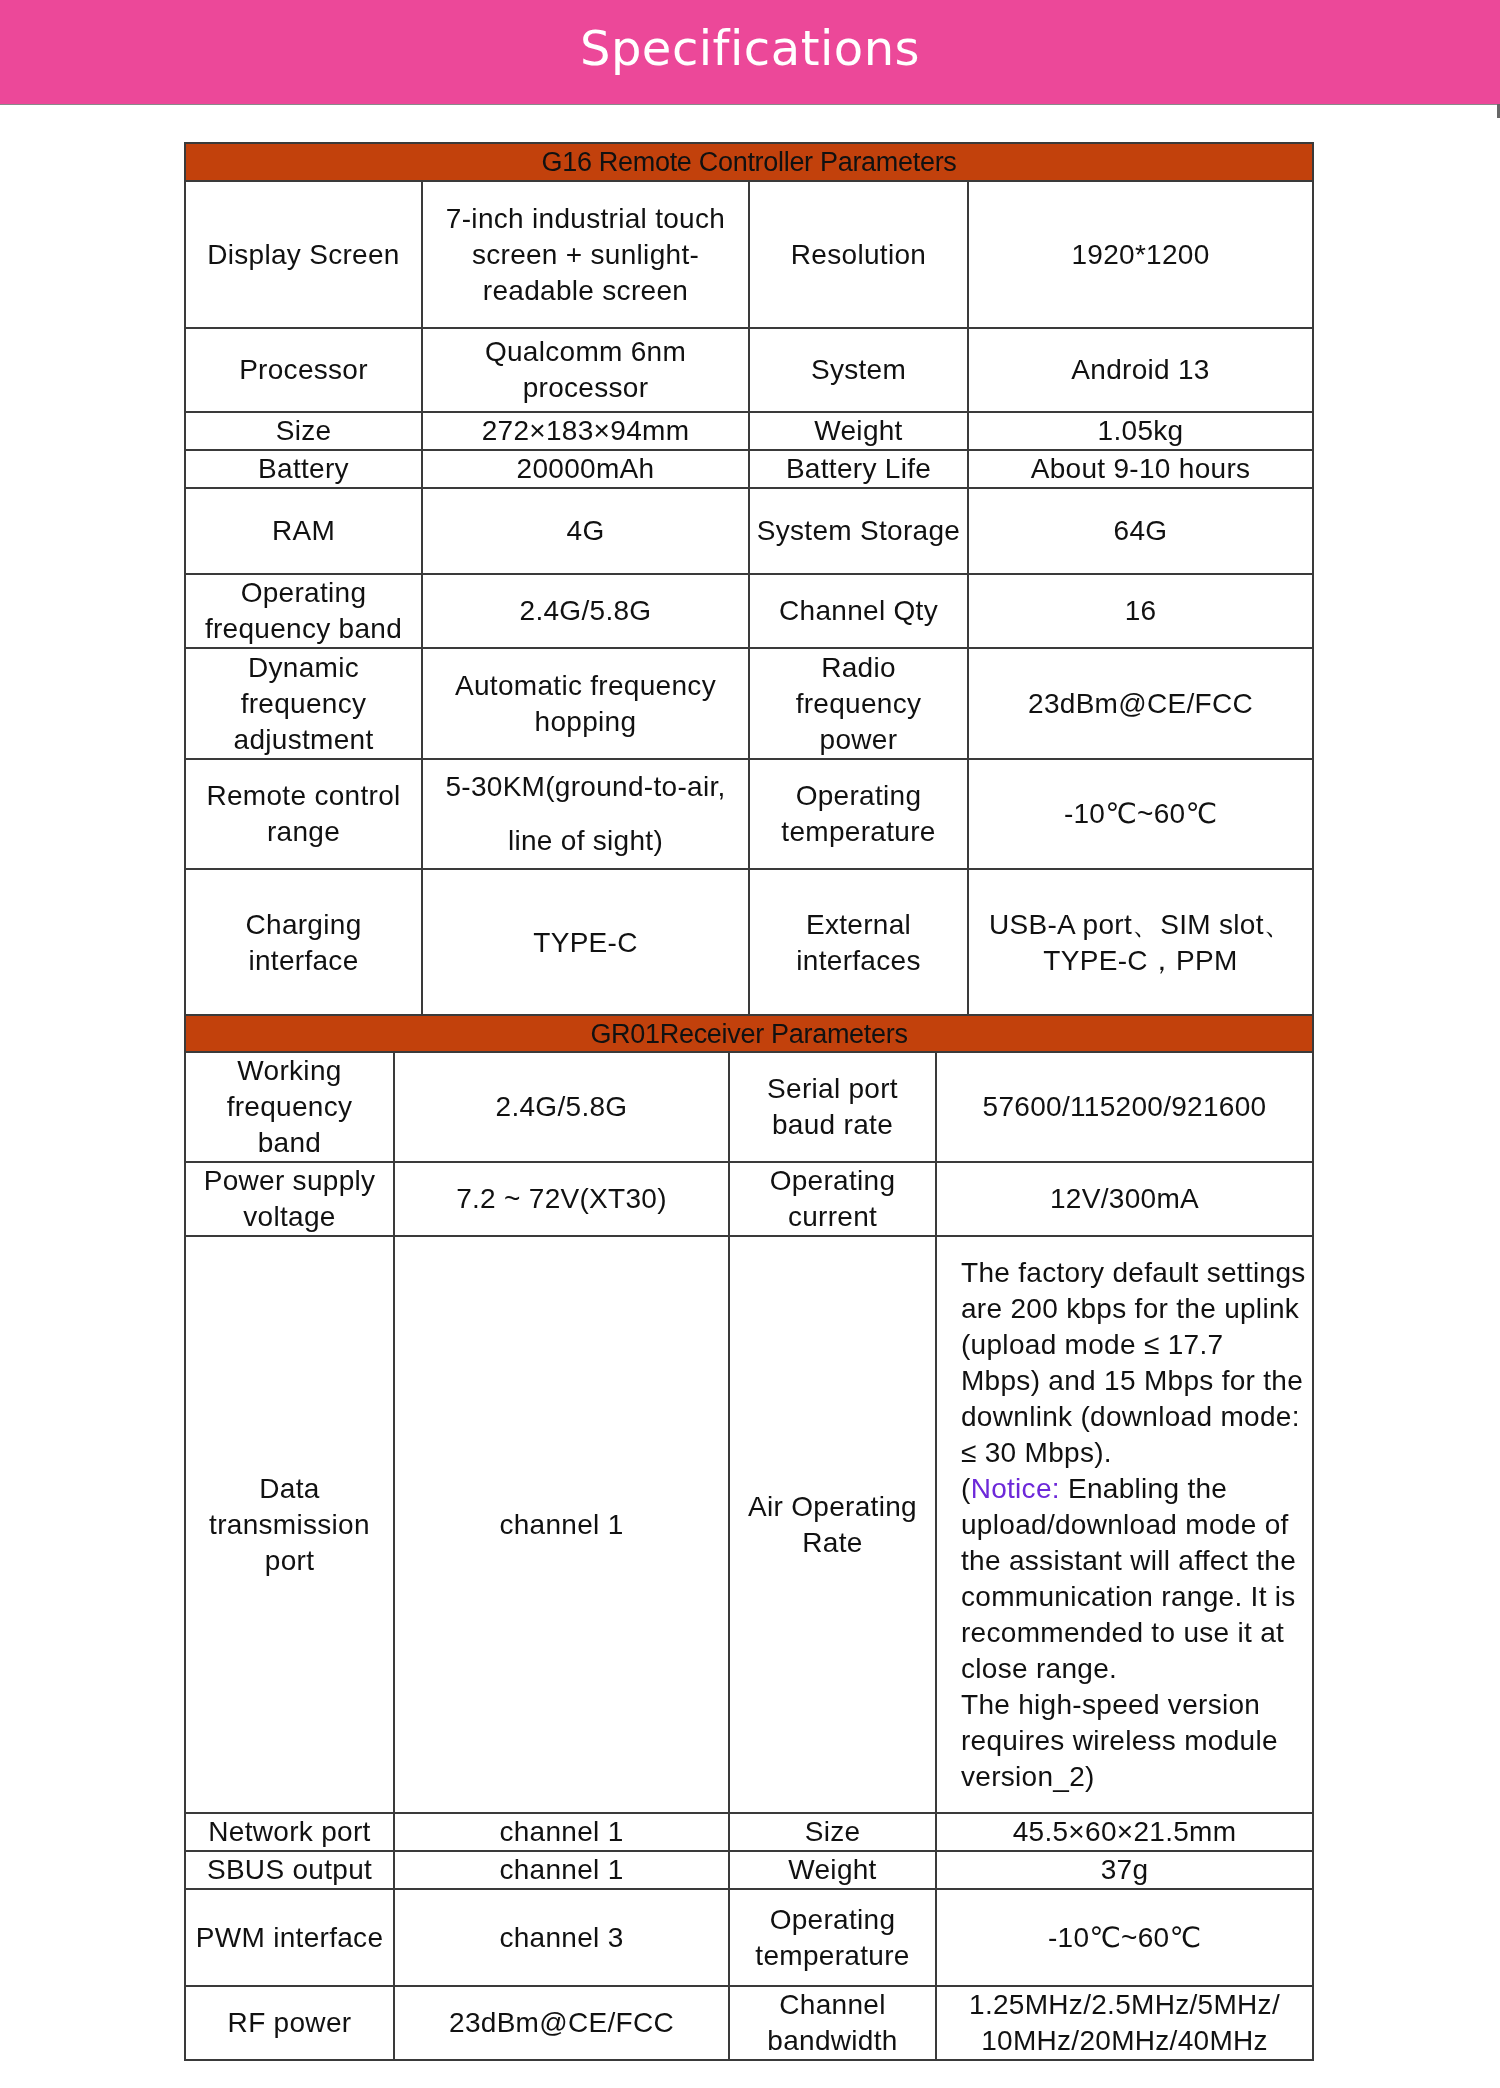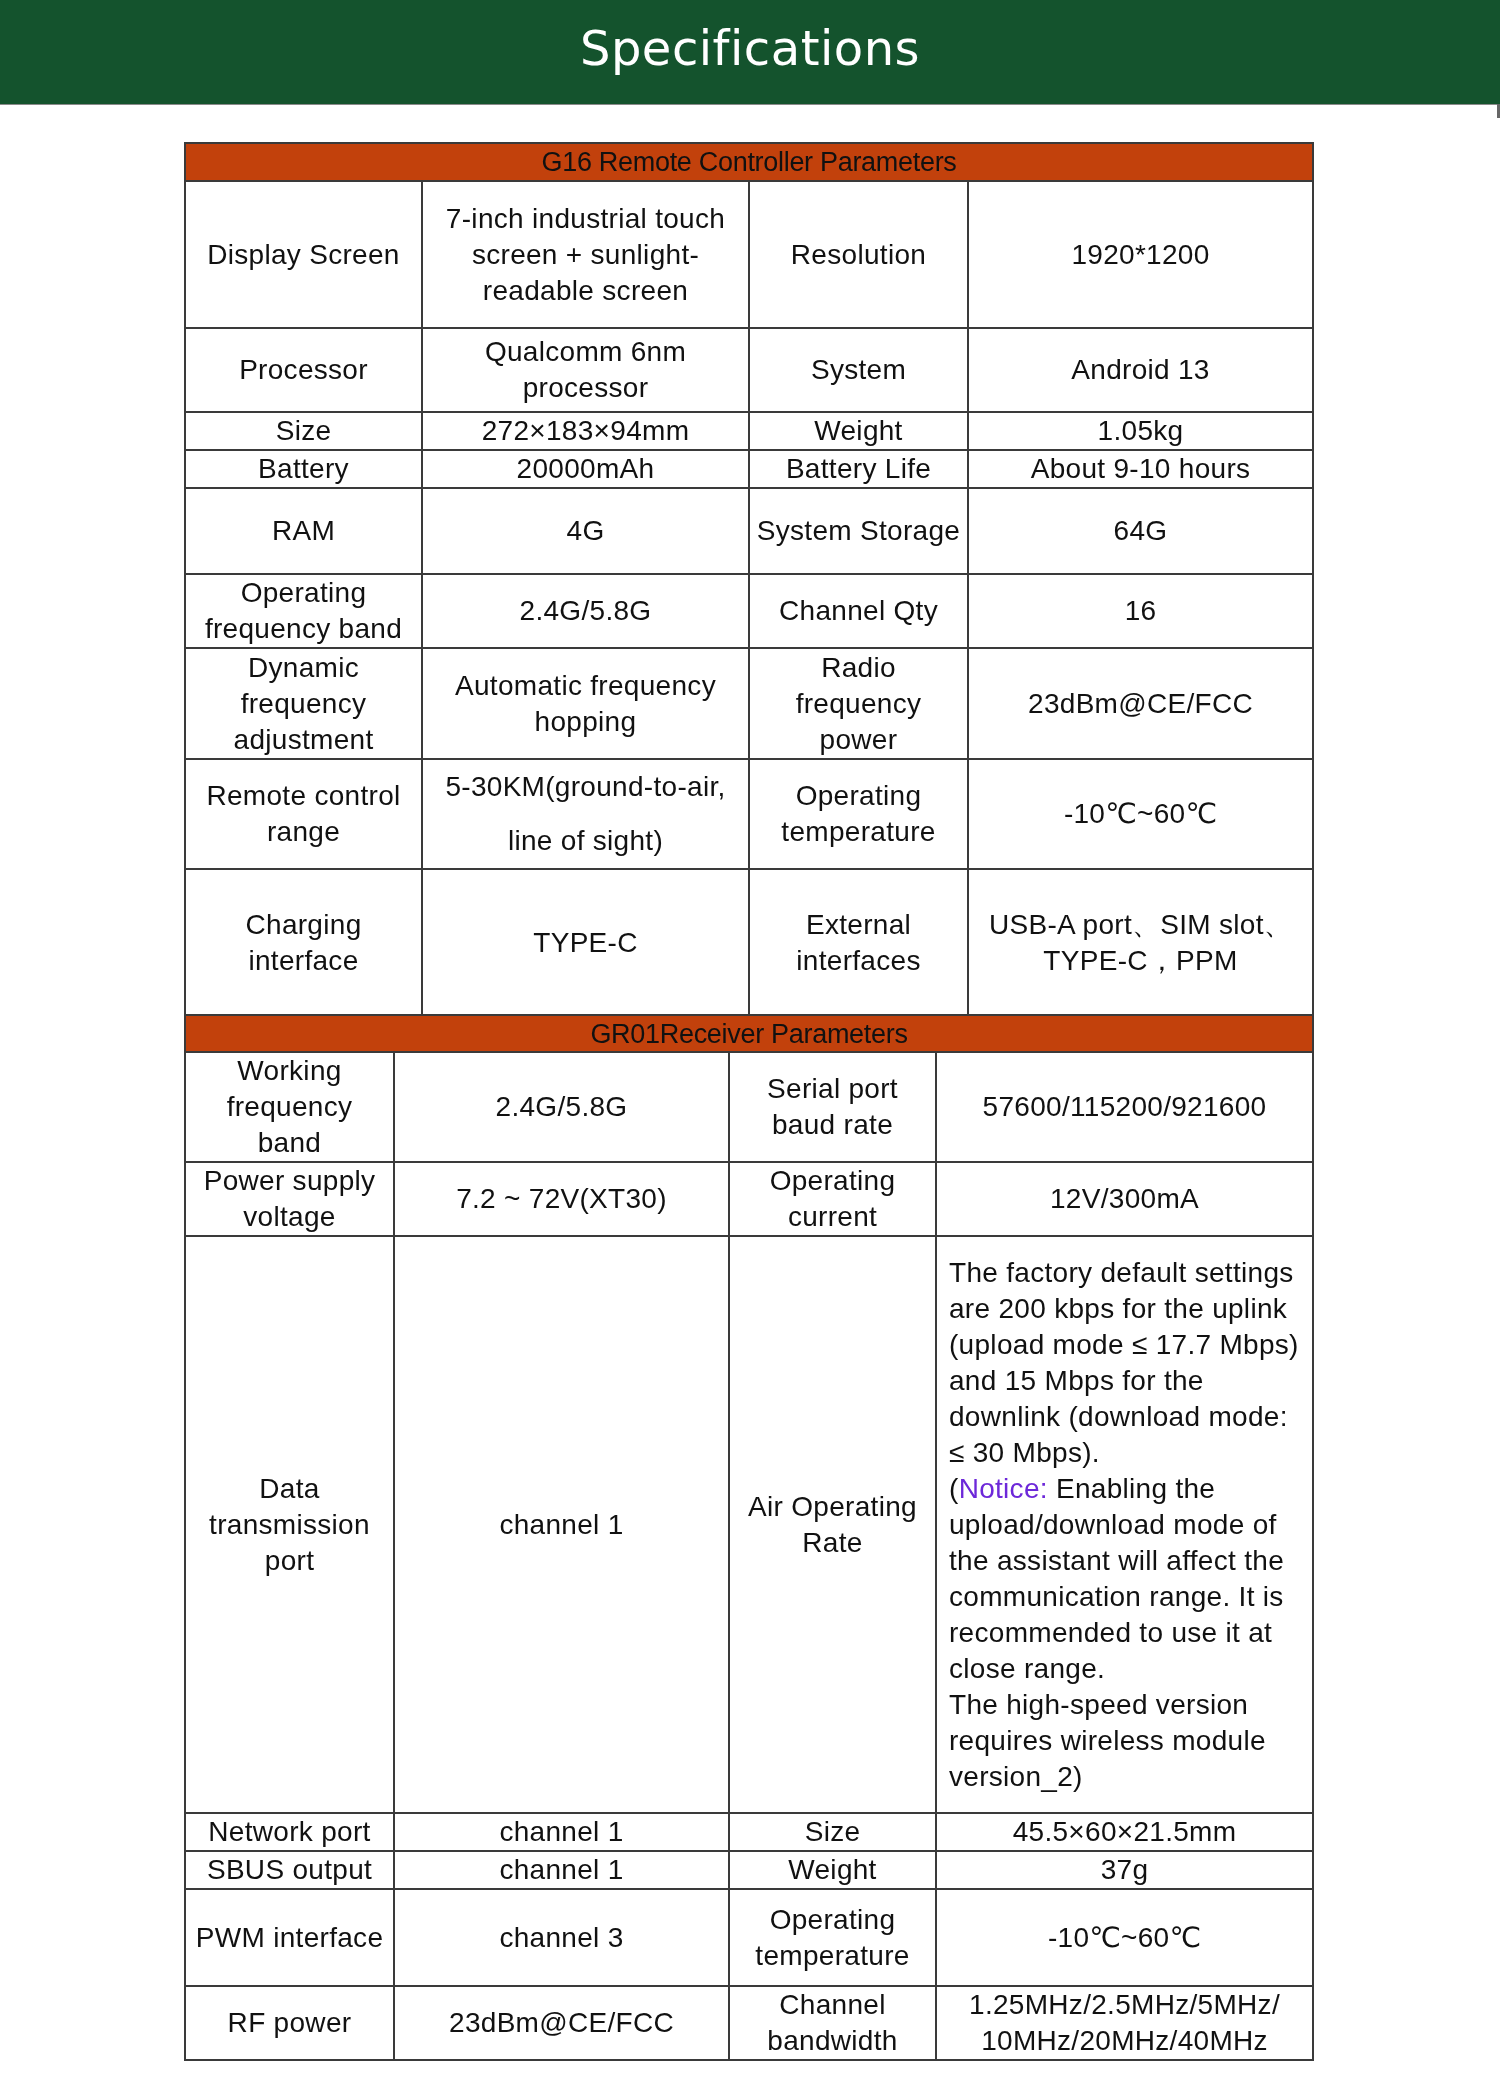--- a/index.html
+++ b/index.html
@@ -1,29 +1,29 @@
 <!DOCTYPE html>
 <html><head>
 <meta charset="utf-8">
 <style>
   html, body { margin: 0; padding: 0; background: #ffffff; }
   body { width: 1500px; height: 2088px; position: relative; overflow: hidden;
          font-family: "Liberation Sans", "DejaVu Sans", sans-serif; color: #111; }
   .banner { position: absolute; left: 0; top: 0; width: 1500px; height: 104px;
-            background: #14532d; box-shadow: 0 1px 0 #8a8a8a; }
+            background: #ec4899; box-shadow: 0 1px 0 #8a8a8a; }
   .banner-title { position: absolute; left: 0; right: 0; top: 20px; text-align: center;
                   font-family: "DejaVu Sans", sans-serif; font-size: 48px; color: #ffffff;
                   letter-spacing: 0.5px; }
   .banner-edge { position: absolute; right: 0; top: 104px; width: 3px; height: 14px; background: #666; }
 
   table.spec { position: absolute; border-collapse: collapse; table-layout: fixed; }
   table.spec td { border: 2px solid #3a3a3a; text-align: center; vertical-align: middle;
                   font-size: 28px; line-height: 36px; padding: 0 6px; letter-spacing: 0.3px; }
   table.spec td.hdr { background: #c2410c; font-size: 27px; line-height: 34px; letter-spacing: -0.3px; }
-  table.spec td.left { text-align: left; padding-left: 12px; }
+  table.spec td.left { text-align: left; padding-left: 24px; }
   .notice { color: #6d28d9; }
   .t1 { left: 184px; top: 142px; width: 1128px; }
   .t2 { left: 184px; top: 1014px; width: 1128px; }
   .wide-gap { line-height: 72px; }
   .ext { line-height: 74px; margin-left: 25px; }
 </style>
 </head>
 <body>
 
 <div class="banner">

